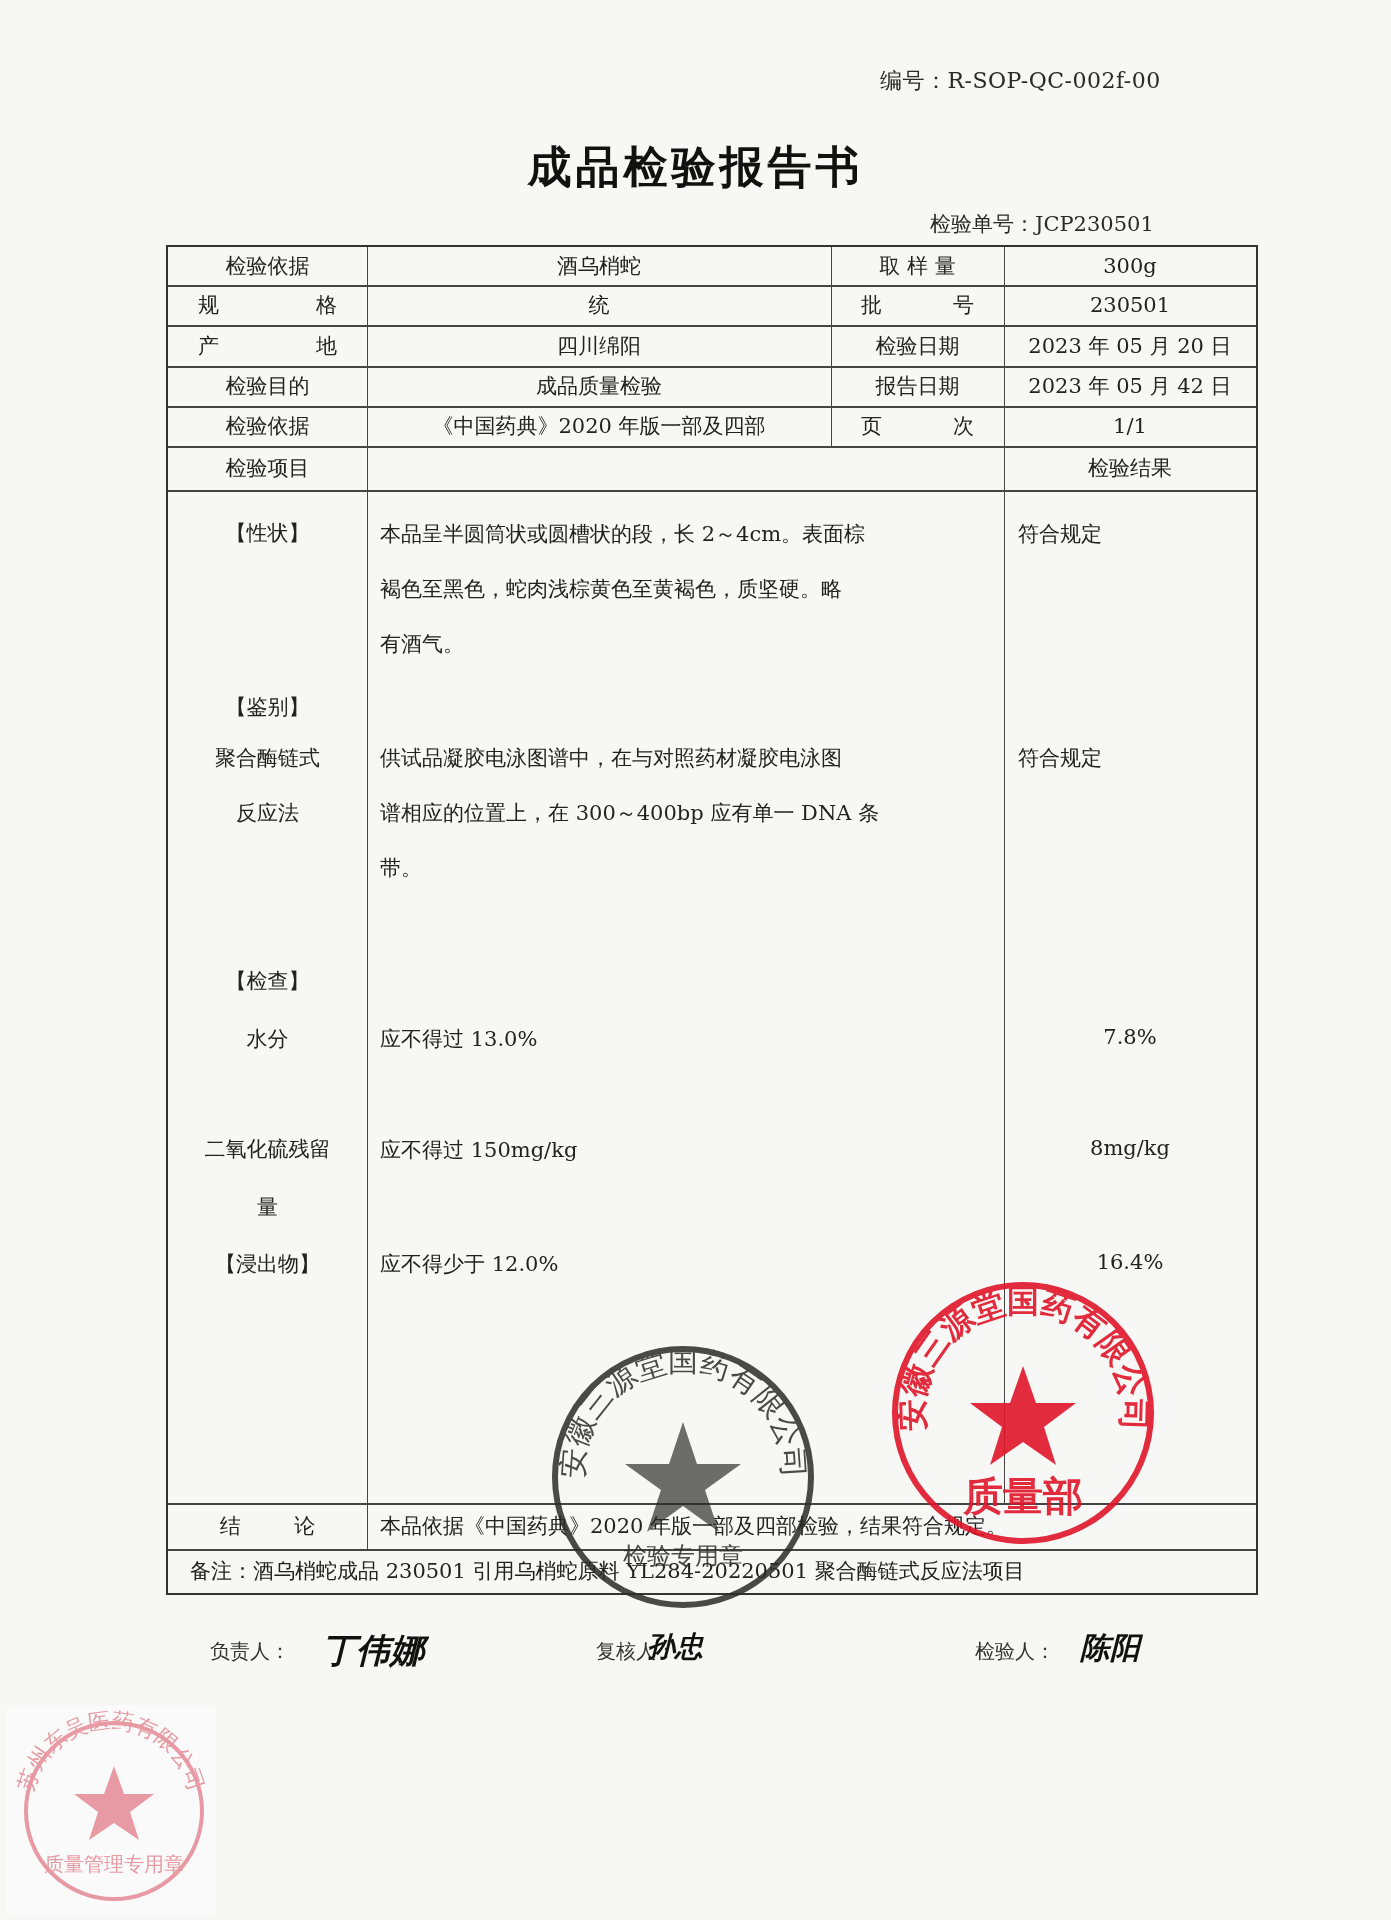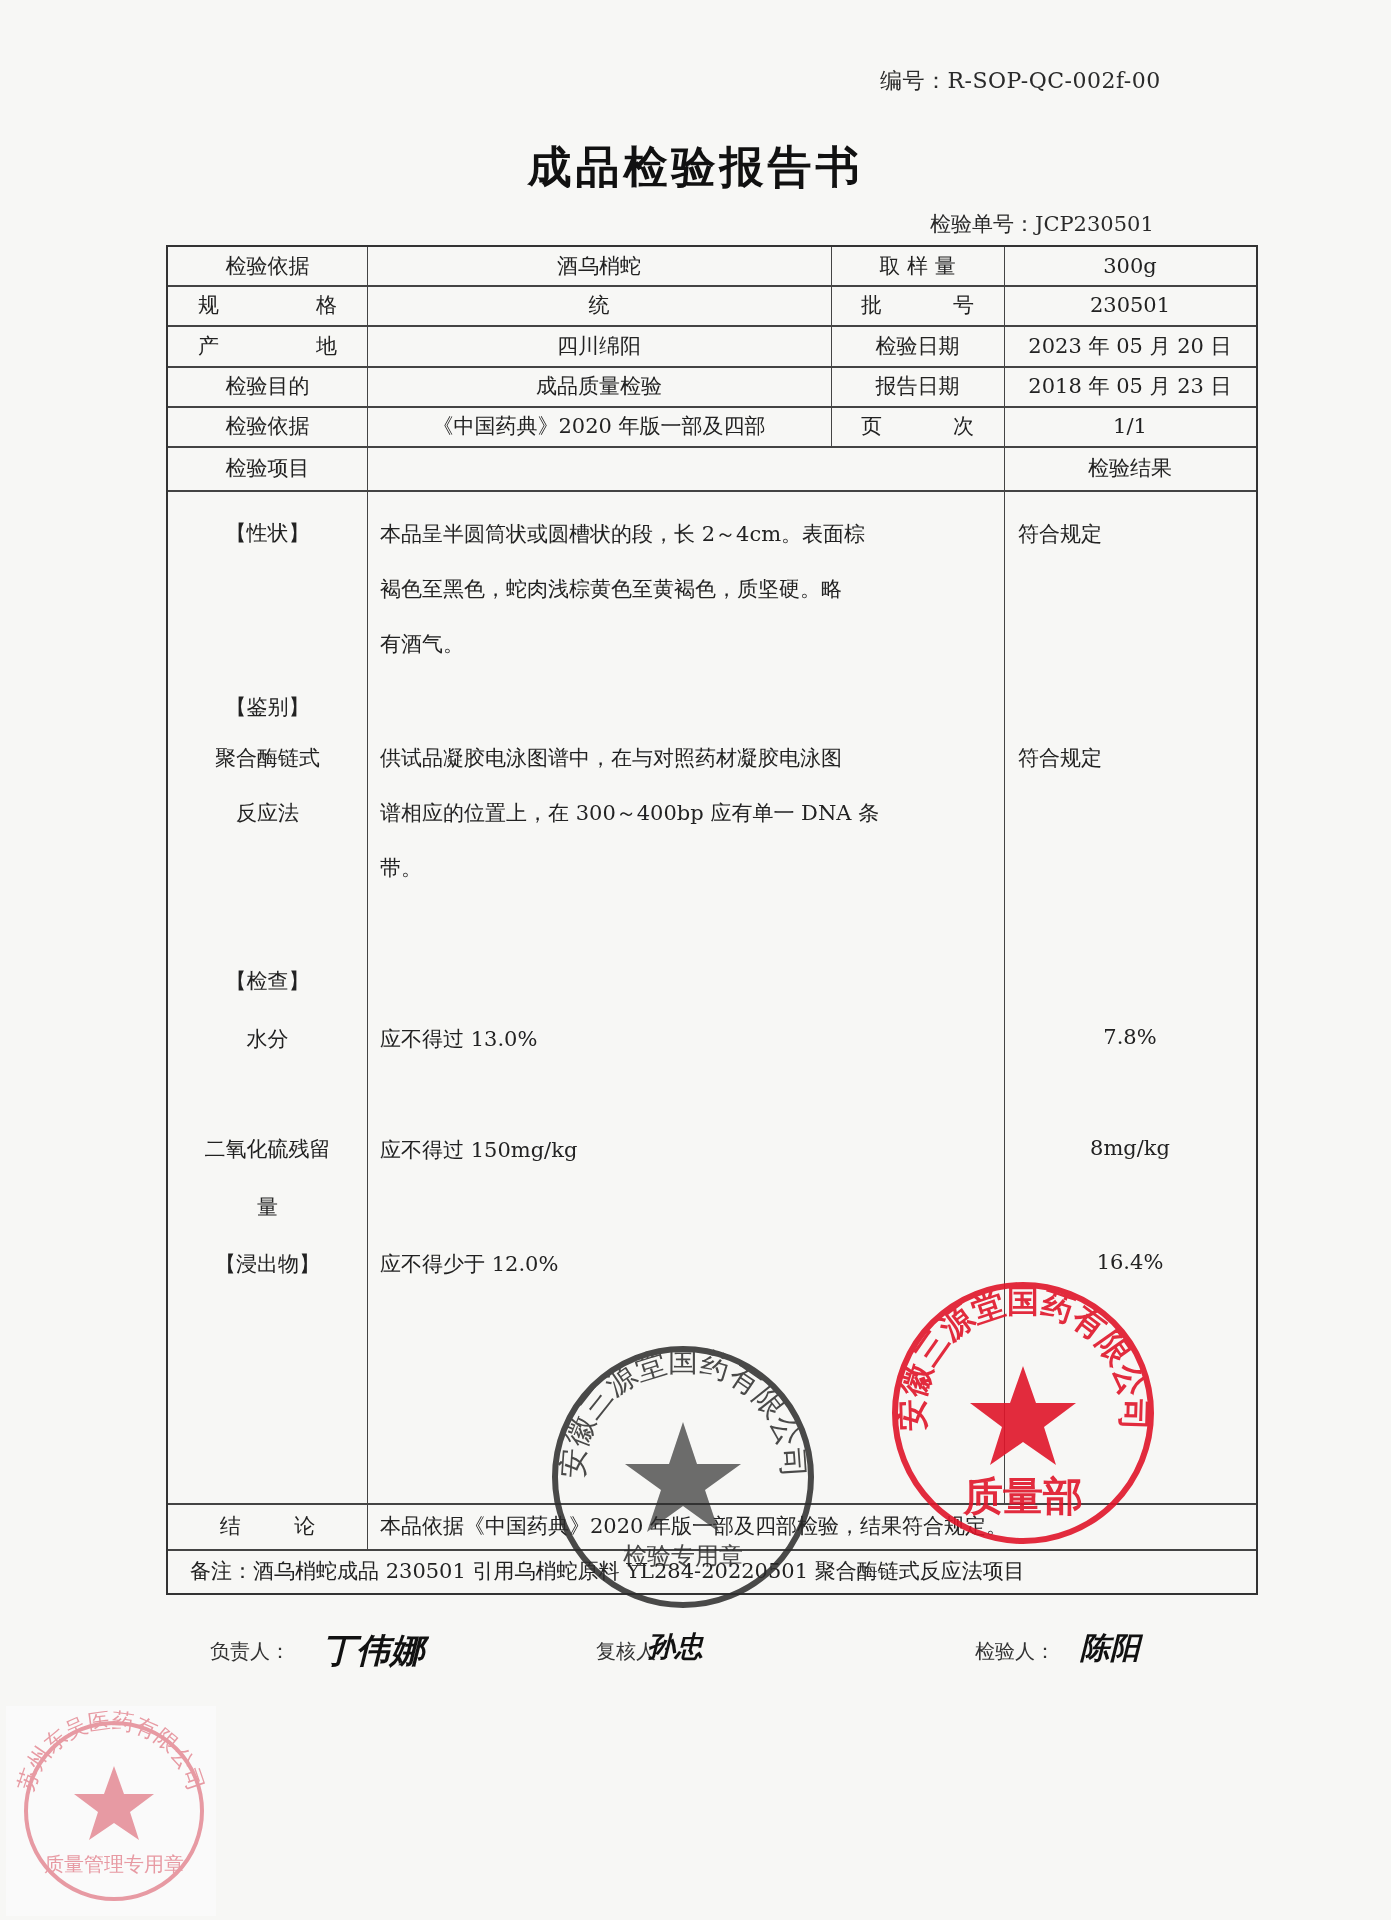--- a/index.html
+++ b/index.html
@@ -74,21 +74,21 @@
       <span>产</span>
       <span>地</span>
     </div>
   <div class="cell" style="left:199px;top:78px;width:464px;height:41px">四川绵阳</div>
   <div class="cell" style="left:663px;top:78px;width:173px;height:41px">检验日期</div>
   <div class="cell" style="left:836px;top:78px;width:252px;height:41px">2023 年 05 月 20 日</div>
 
   <div class="cell" style="left:0;top:119px;width:199px;height:40px">检验目的</div>
   <div class="cell" style="left:199px;top:119px;width:464px;height:40px">成品质量检验</div>
   <div class="cell" style="left:663px;top:119px;width:173px;height:40px">报告日期</div>
-  <div class="cell" style="left:836px;top:119px;width:252px;height:40px">2018 年 05 月 23 日</div>
+  <div class="cell" style="left:836px;top:119px;width:252px;height:40px">2023 年 05 月 42 日</div>
 
   <div class="cell" style="left:0;top:159px;width:199px;height:40px">检验依据</div>
   <div class="cell" style="left:199px;top:159px;width:464px;height:40px">《中国药典》2020 年版一部及四部</div>
   <div class="cell lbl-spaced" style="left:663px;top:159px;width:173px;height:40px">
       <span>页</span>
       <span>次</span>
     </div>
   <div class="cell" style="left:836px;top:159px;width:252px;height:40px">1/1</div>
 
   <div class="cell" style="left:0;top:199px;width:199px;height:44px">检验项目</div>

